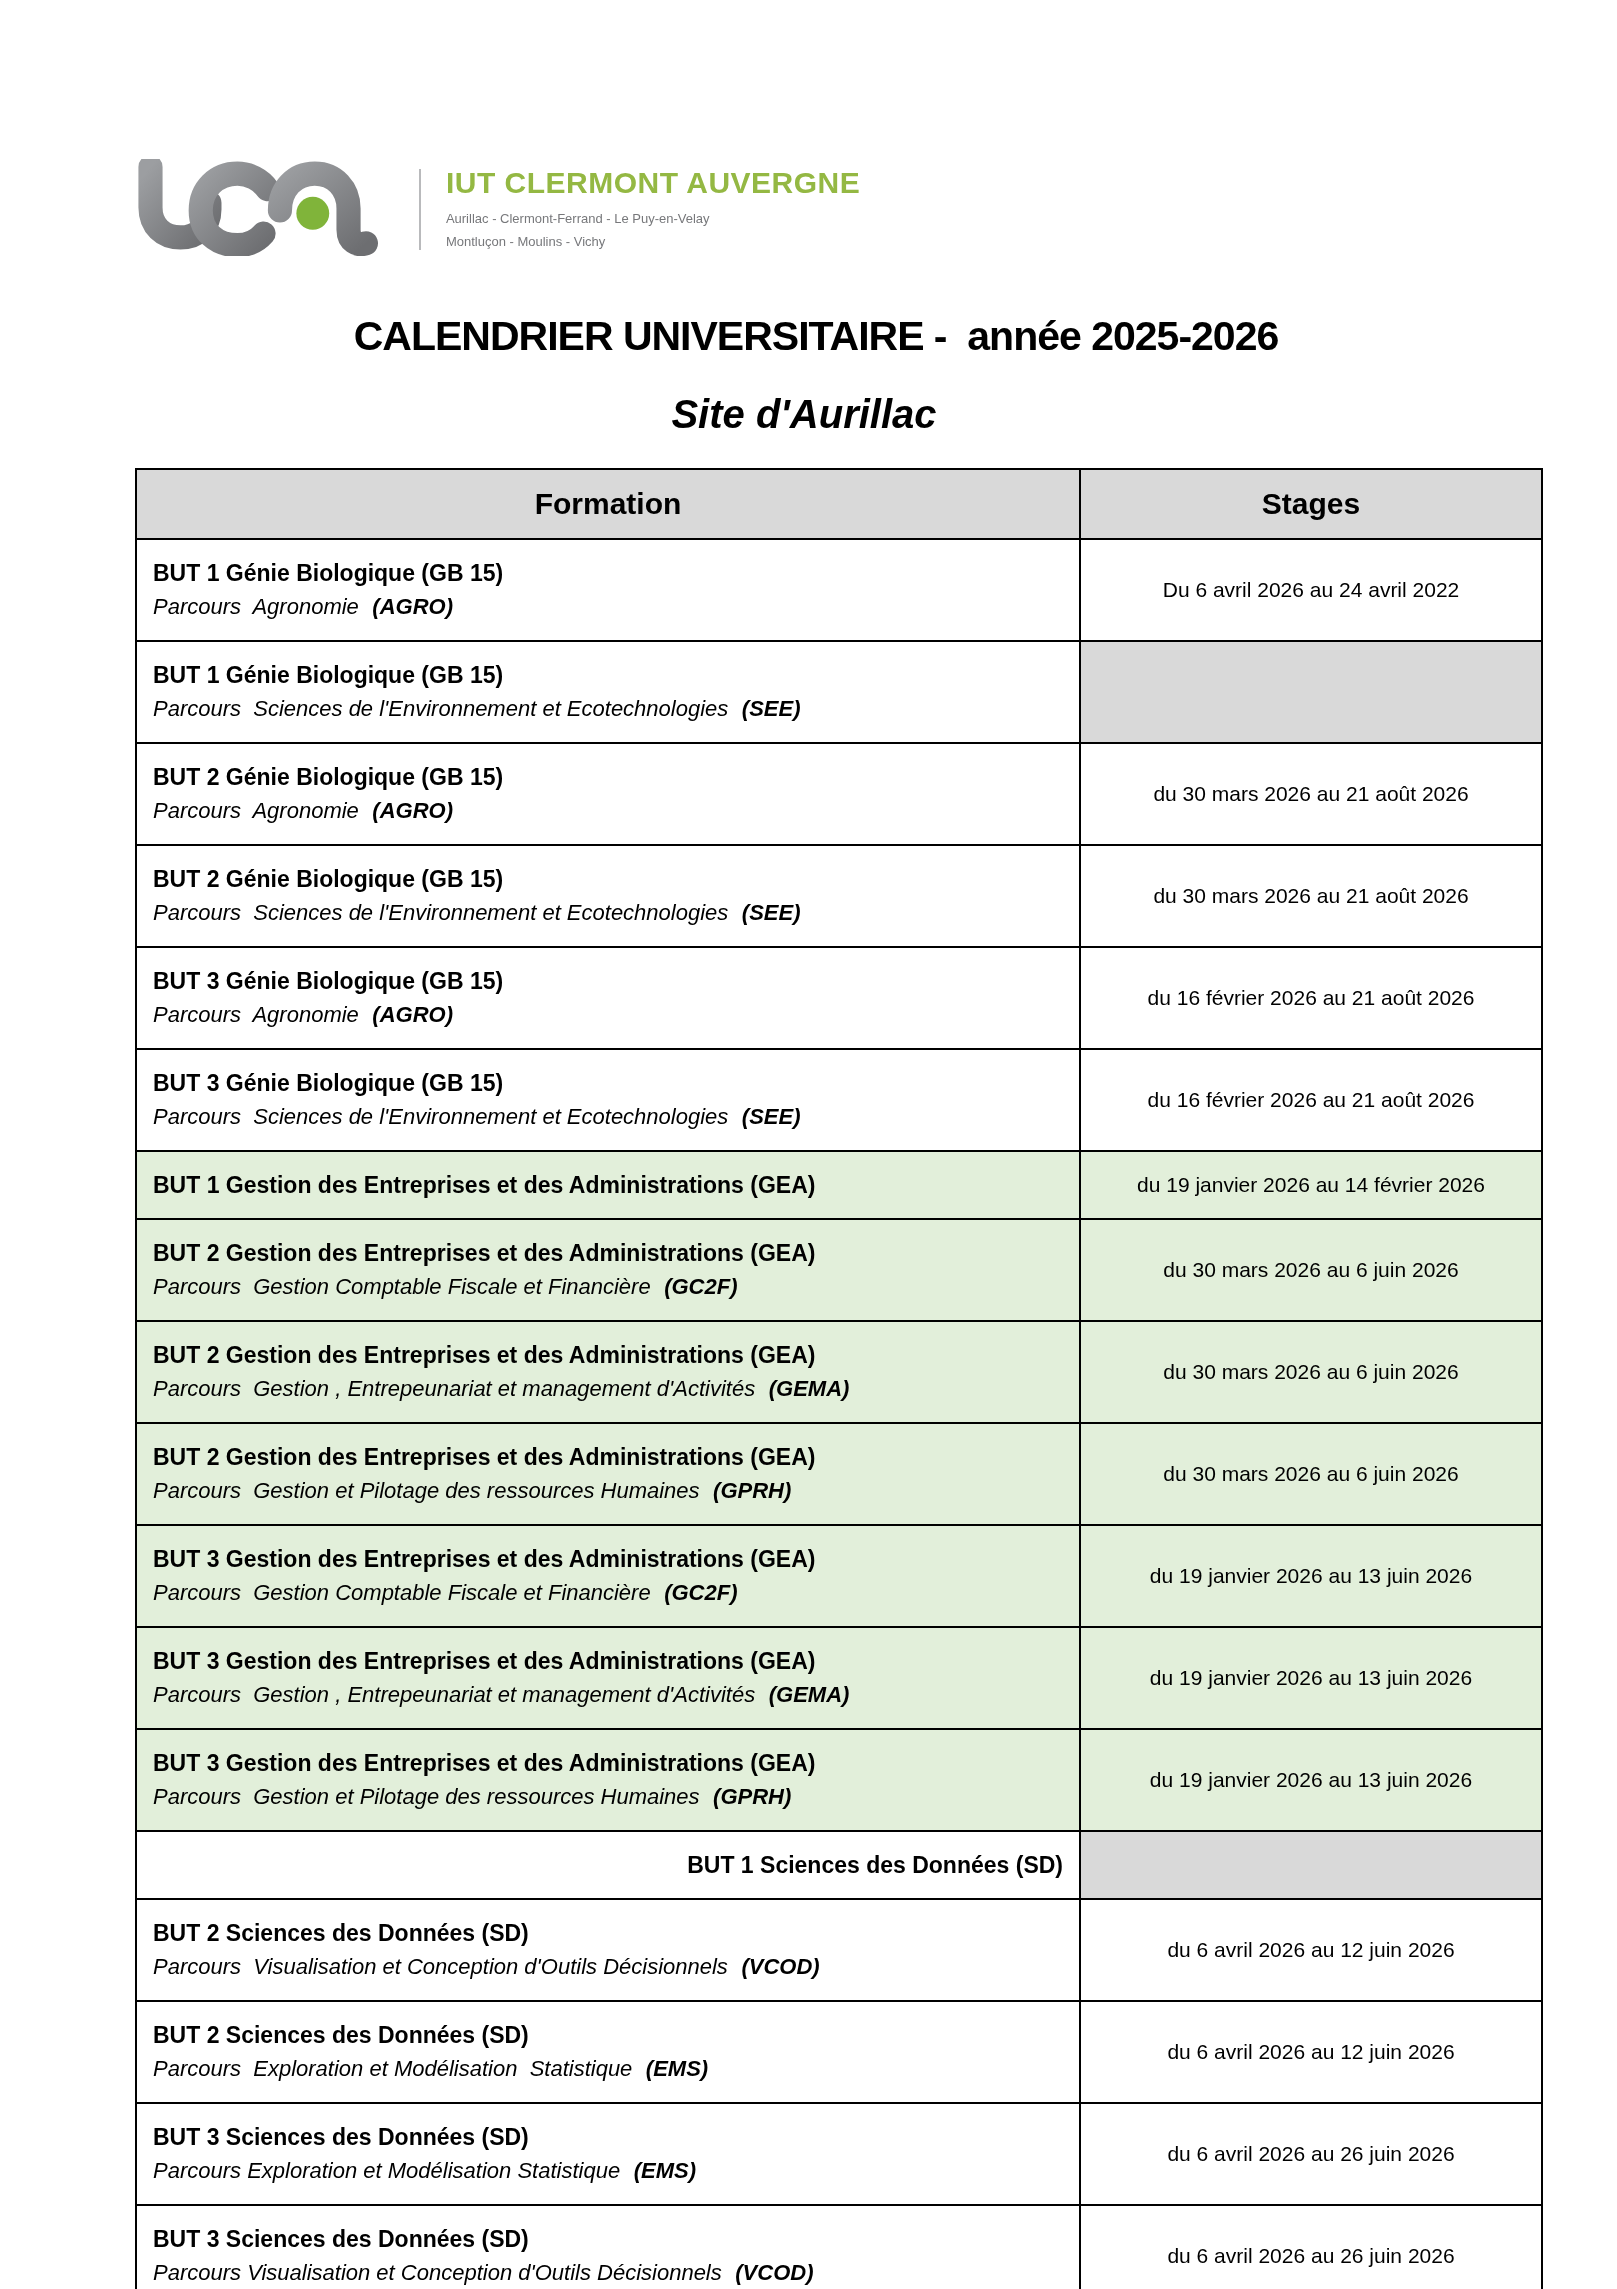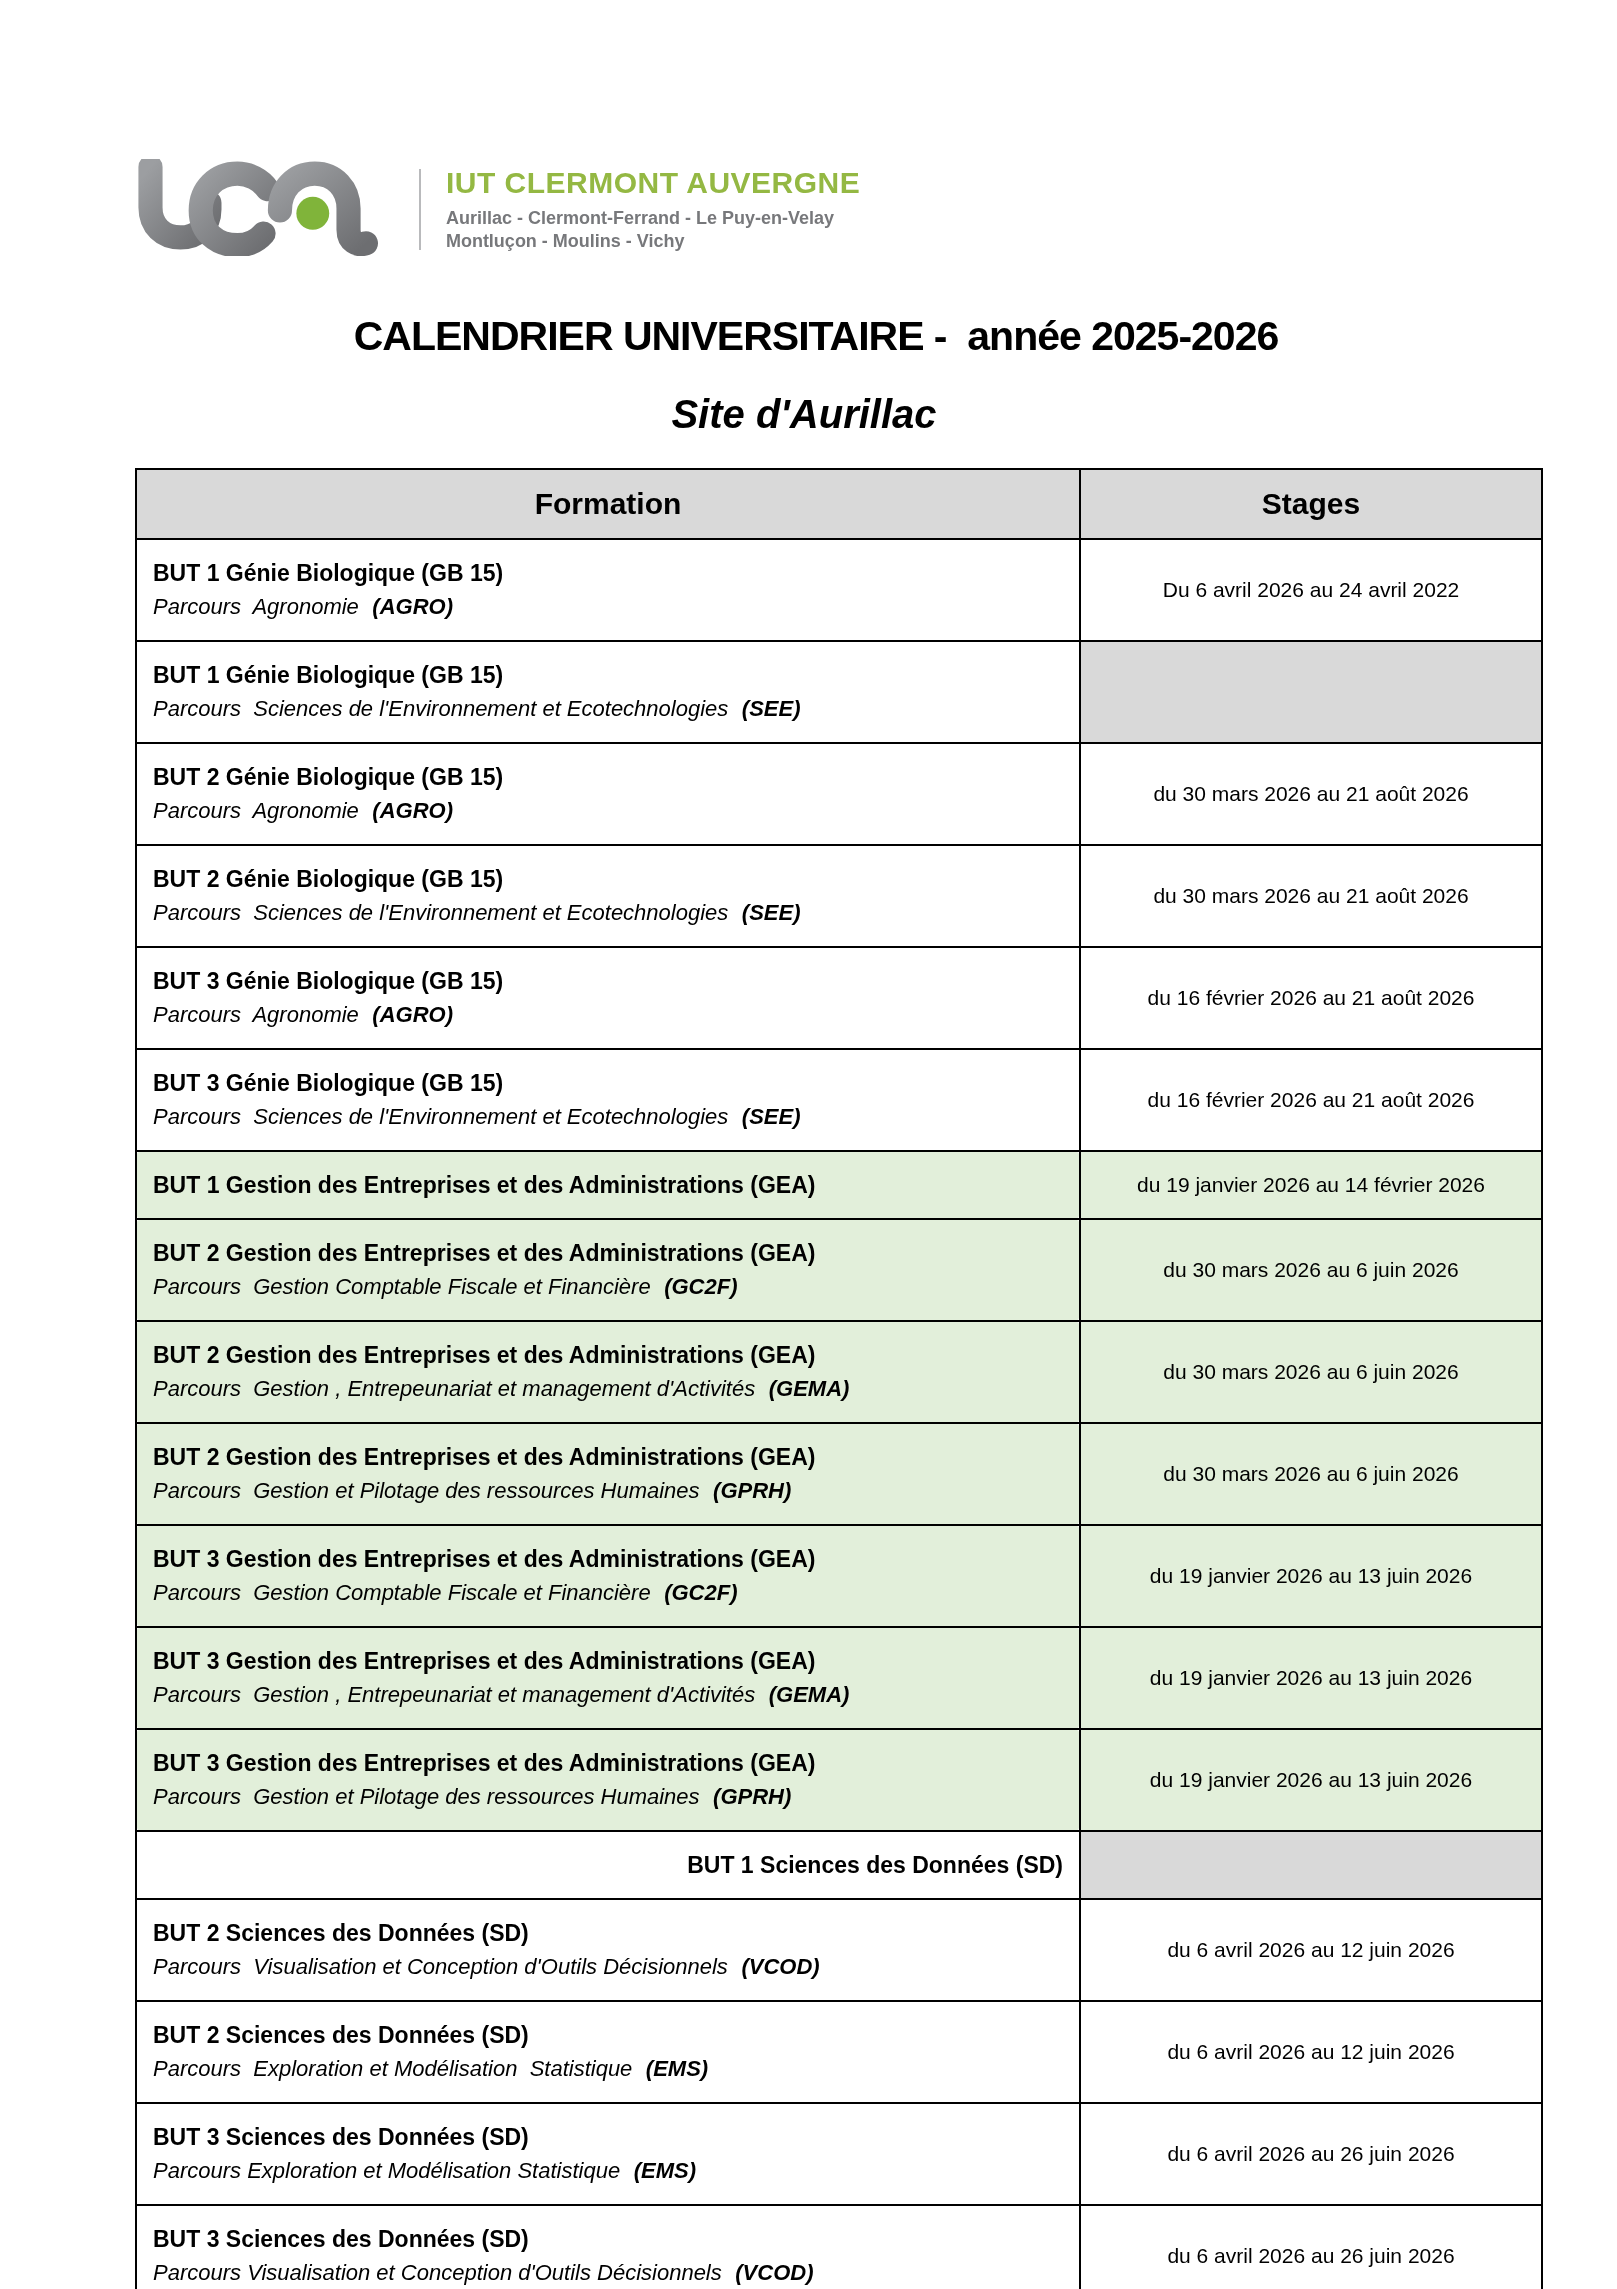--- a/index.html
+++ b/index.html
@@ -16,21 +16,21 @@
 
   
   .brand{position:absolute;left:136px;top:153px;display:flex;align-items:flex-start;}
   .logo-svg{display:block;}
   .brand-divider{width:1.9px;height:81px;background:#b9babc;margin:9.7px 25px 0 27px;}
   .brand-text{margin-top:7.7px;}
   .brand-institute{
     font-size:30px;font-weight:bold;color:#94b843;letter-spacing:0.5px;line-height:31px;
   }
   .brand-sites{
-    margin-top:9.7px;font-size:18px;font-weight:bold;color:#77787b;line-height:23px;
+    margin-top:9.7px;font-size:13px;font-weight:normal;color:#77787b;line-height:23px;
   }
 
   
   .page-title{
     position:absolute;top:307px;left:147px;width:1338px;
     text-align:center;font-size:41px;font-weight:bold;letter-spacing:-1px;
     white-space:pre;margin:0;
   }
   .page-subtitle{
     position:absolute;top:386px;left:135px;width:1338px;
@@ -42,21 +42,21 @@
     position:absolute;top:462px;left:135px;width:1338px;
     border-collapse:collapse;table-layout:fixed;
   }
   .cal-table th,.cal-table td{border:2.9px solid #000;padding:16px;}
   .col-formation{width:910px;}
   .col-stages{width:428px;}
   .cal-table thead tr{height:70px;}
   .cal-table th{
     background:#d9d9d9;font-size:30px;font-weight:bold;text-align:center;vertical-align:middle;
   }
-  .cell-formation{vertical-align:top;padding:6.8px 5.8px 0 8.7px;border-radius:6px;}
+  .cell-formation{vertical-align:top;padding:6.8px 5.8px 0 8.7px;}
   .f-title{font-size:23px;font-weight:bold;line-height:34px;white-space:pre;}
   .f-parcours{font-size:22px;font-style:italic;line-height:34px;}
   .p-text{white-space:pre;}
   .p-code{font-weight:bold;margin-left:13.5px;white-space:pre;}
   .cell-stage{text-align:center;vertical-align:middle;font-size:21px;white-space:nowrap;}
   .theme-white td{background:#ffffff;}
   .theme-green td{background:#e2efda;}
   .cal-table td.empty{background:#d9d9d9;}
 </style>
 </head>

